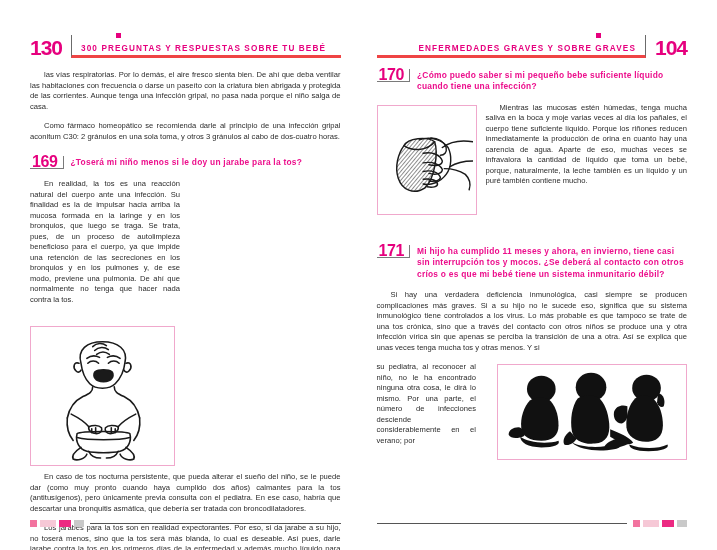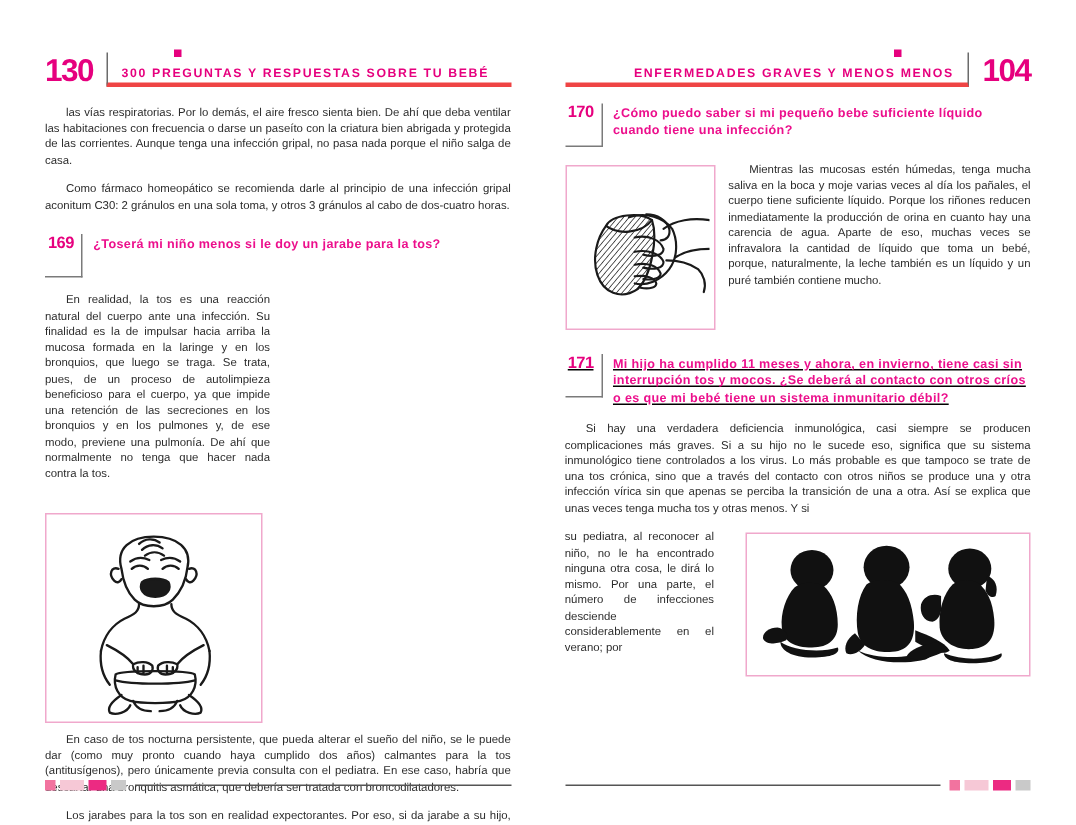--- a/index.html
+++ b/index.html
@@ -81,27 +81,27 @@
     text-align: justify;
     font-family: "Liberation Sans", sans-serif;
   }
   .body-col p { margin: 0 0 9px 0; text-indent: 14px; }
   .body-col p.noindent { text-indent: 0; }
 
   
   .qblock { display: flex; align-items: flex-start; margin: 14px 0 10px 0; }
   .qnum {
     color: #e6007e;
-    font-size: 11px;
+    font-size: 16px;
     font-weight: bold;
     letter-spacing: -0.4px;
     line-height: 12px;
     border-bottom: 1.4px solid #7a7a7a;
     border-right: 1.4px solid #7a7a7a;
-    padding: 0 5px 16px 2px;
+    padding: 0 5px 0 2px;
     margin-right: 7px;
     white-space: nowrap;
   }
   .qtext {
     color: #ec0f8c;
     font-size: 8.4px;
     font-weight: bold;
     line-height: 11.4px;
     letter-spacing: 0.25px;
     padding-top: 1px;
@@ -247,21 +247,21 @@
       </span>
       <span class="line"></span>
     </div>
   </div>
 
   <div class="page page-right">
 
     <div class="runhead right">
       <span class="rule-wrap">
         <span class="head-square"></span>
-        <span class="runhead-title">ENFERMEDADES GRAVES Y MENOS MENOS</span>
+        <span class="runhead-title">ENFERMEDADES GRAVES Y SOBRE GRAVES</span>
       </span>
       <span class="folio">104</span>
     </div>
 
     <div class="qblock" style="margin-top:11px;">
       <span class="qnum">170</span>
       <span class="qtext">¿Cómo puedo saber si mi pequeño bebe suficiente líquido cuando tiene una infección?</span>
     </div>
 
     <div class="q170-wrap">
@@ -291,21 +291,21 @@
 
             <path d="M66 62 C74 62 82 64 88 68 C92 72 94 78 92 84"></path>
           </g>
         </svg>
       </div>
       <div class="body-col q170-text">
         <p>Mientras las mucosas estén húmedas, tenga mucha saliva en la boca y moje varias veces al día los pañales, el cuerpo tiene suficiente líquido. Porque los riñones reducen inmediatamente la producción de orina en cuanto hay una carencia de agua. Aparte de eso, muchas veces se infravalora la cantidad de líquido que toma un bebé, porque, naturalmente, la leche también es un líquido y un puré también contiene mucho.</p>
       </div>
     </div>
 
-    <div class="qblock" style="margin-top:16px;text-decoration:underline;">
+    <div class="qblock" style="margin-top:30px;">
       <span class="qnum">171</span>
       <span class="qtext">Mi hijo ha cumplido 11 meses y ahora, en invierno, tiene casi sin interrupción tos y mocos. ¿Se deberá al contacto con otros críos o es que mi bebé tiene un sistema inmunitario débil?</span>
     </div>
 
     <div class="body-col" style="margin-top:4px;">
       <p>Si hay una verdadera deficiencia inmunológica, casi siempre se producen complicaciones más graves. Si a su hijo no le sucede eso, significa que su sistema inmunológico tiene controlados a los virus. Lo más probable es que tampoco se trate de una tos crónica, sino que a través del contacto con otros niños se produce una y otra infección vírica sin que apenas se perciba la transición de una a otra. Así se explica que unas veces tenga mucha tos y otras menos. Y si</p>
     </div>
 
     <div class="q171-wrap">
       <div class="body-col q171-text">

